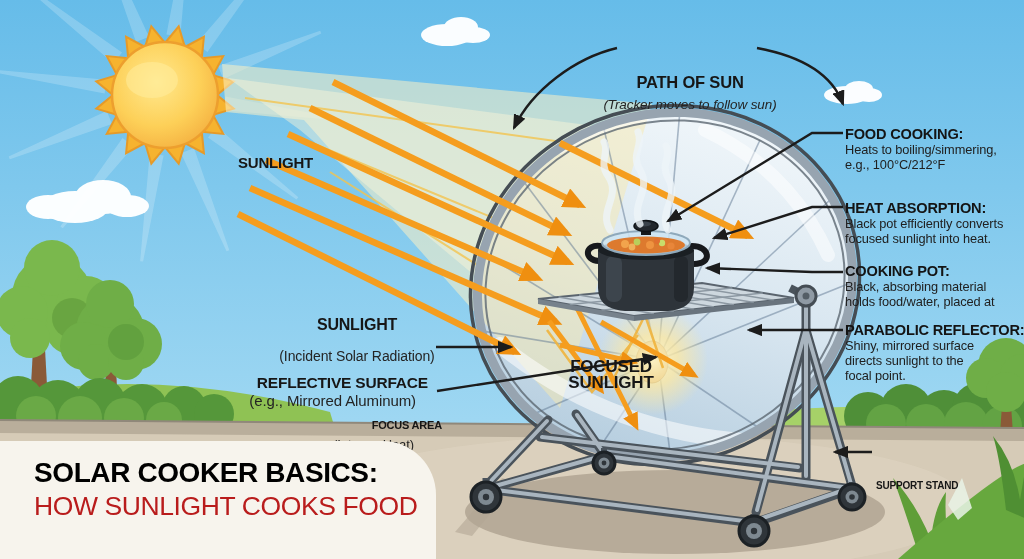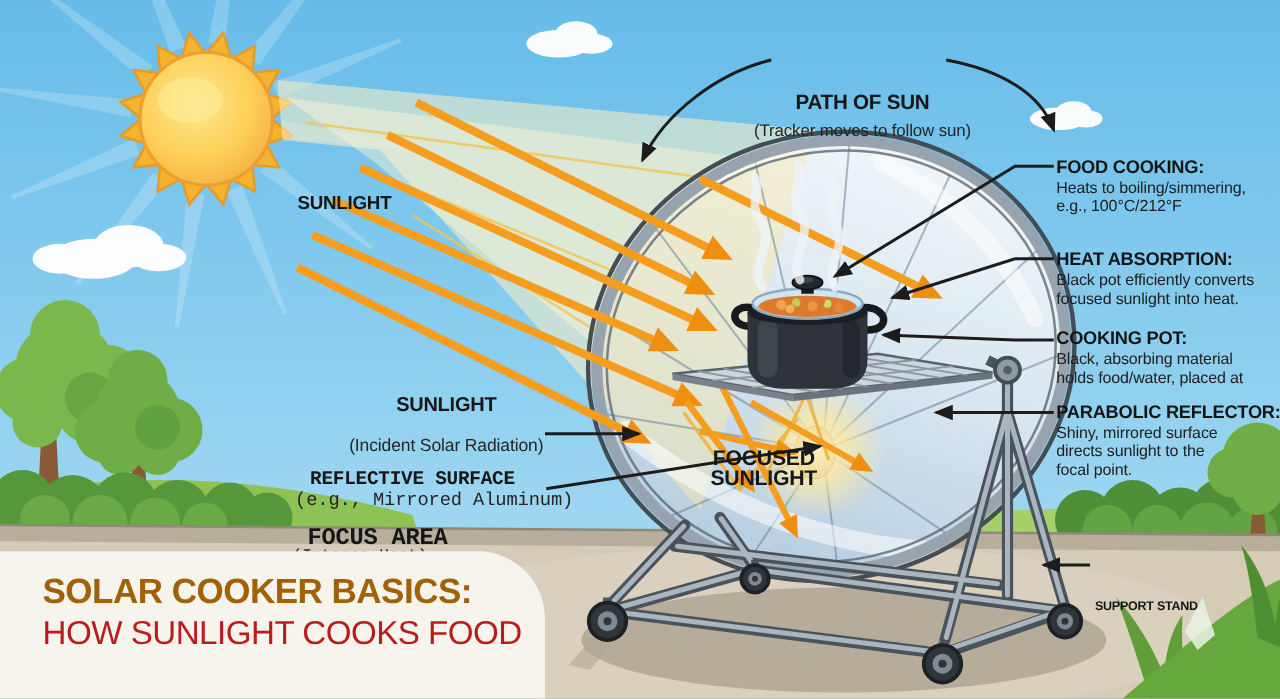--- a/index.html
+++ b/index.html
@@ -2,27 +2,27 @@
 <html><head>
 <meta charset="utf-8">
 <style>
   html,body{margin:0;padding:0;background:#222;}
   .stage{position:relative;width:1024px;height:559px;overflow:hidden;
          font-family:"Liberation Sans",sans-serif;background:#74c4ec;}
   .stage svg{position:absolute;left:0;top:0;z-index:1;}
   .lbl{position:absolute;z-index:3;font-weight:700;color:#161616;white-space:nowrap;letter-spacing:-.2px;margin-top:36px;}
   .sub{font-weight:400;color:#242424;letter-spacing:-.1px;}
   .ctr{transform:translateX(-50%);text-align:center;}
-  .rt{text-align:left;font-family:Liberation Mono, monospace;}
+  .rt{text-align:right;}
   .rlabel{position:absolute;left:845px;width:182px;z-index:3;}
   .rlabel .rtitle{font-weight:700;font-size:14.6px;color:#141414;letter-spacing:-.2px;margin-bottom:1px;}
   .rlabel .rline{font-weight:400;font-size:12.8px;line-height:14.9px;color:#202020;letter-spacing:-.1px;}
   .panel{position:absolute;left:0;top:441px;width:436px;height:118px;z-index:4;
          background:#f7f4ed;border-top-right-radius:54px;}
-  .panel .t1{position:absolute;left:34px;top:16px;font-size:28px;font-weight:700;color:#a16207;letter-spacing:-.4px;white-space:nowrap;}
+  .panel .t1{position:absolute;left:34px;top:16px;font-size:28px;font-weight:700;color:#000000;letter-spacing:-.4px;white-space:nowrap;}
   .panel .t2{position:absolute;left:34px;top:50px;font-size:26.5px;font-weight:400;color:#b91c1c;letter-spacing:-.4px;white-space:nowrap;}
 </style>
 </head>
 <body>
 
 <div class="stage">
 
 <svg width="1024" height="559" viewBox="0 0 1024 559">
   <defs>
     <linearGradient id="skyGrad" x1="0" y1="0" x2="0" y2="1">
@@ -356,29 +356,29 @@
     <path d="M 843 330 L 812 330 L 749 330" marker-end="url(#ab)"></path>
     <path d="M 872 452 L 835 452" marker-end="url(#ab)"></path>
     <path d="M 436 347 L 511 347" marker-end="url(#ab)"></path>
     <path d="M 437 391 L 656 357" marker-end="url(#ab)"></path>
   </g>
 </svg>
 
 <div class="lbl" style="left:238px;top:118px;font-size:15px;">SUNLIGHT</div>
 
 <div class="lbl ctr" style="left:690px;top:37px;font-size:16.5px;">PATH OF SUN</div>
-<div class="lbl ctr sub" style="left:690px;top:61px;font-size:13.5px;">(Tracker moves to follow sun)</div>
+<div class="lbl ctr sub" style="left:690px;top:61px;font-size:13.5px;font-style:italic;">(Tracker moves to follow sun)</div>
 
 <div class="lbl ctr" style="left:357px;top:280px;font-size:16px;">SUNLIGHT</div>
 <div class="lbl ctr sub" style="left:357px;top:312px;font-size:14px;">(Incident Solar Radiation)</div>
 
 <div class="lbl rt" style="left:248px;top:338px;width:180px;font-size:15.5px;">REFLECTIVE SURFACE</div>
 <div class="lbl rt sub" style="left:236px;top:356px;width:180px;font-size:15px;">(e.g., Mirrored Aluminum)</div>
 
-<div class="lbl rt" style="left:246px;top:383px;width:180px;font-size:19px;">FOCUS AREA</div>
+<div class="lbl rt" style="left:262px;top:383px;width:180px;font-size:11px;">FOCUS AREA</div>
 <div class="lbl rt sub" style="left:234px;top:401px;width:180px;font-size:13px;">(Intense Heat)</div>
 
 <div class="lbl ctr" style="left:611px;top:323px;font-size:17px;width:88px;white-space:normal;line-height:16px;">FOCUSED SUNLIGHT</div>
 
 <div class="lbl" style="left:876px;top:444px;font-size:10px;">SUPPORT STAND</div>
 
 <div class="rlabel" style="top:126px;">
   <div class="rtitle">FOOD COOKING:</div>
   <div class="rline">Heats to boiling/simmering,</div>
   <div class="rline">e.g., 100°C/212°F</div>

